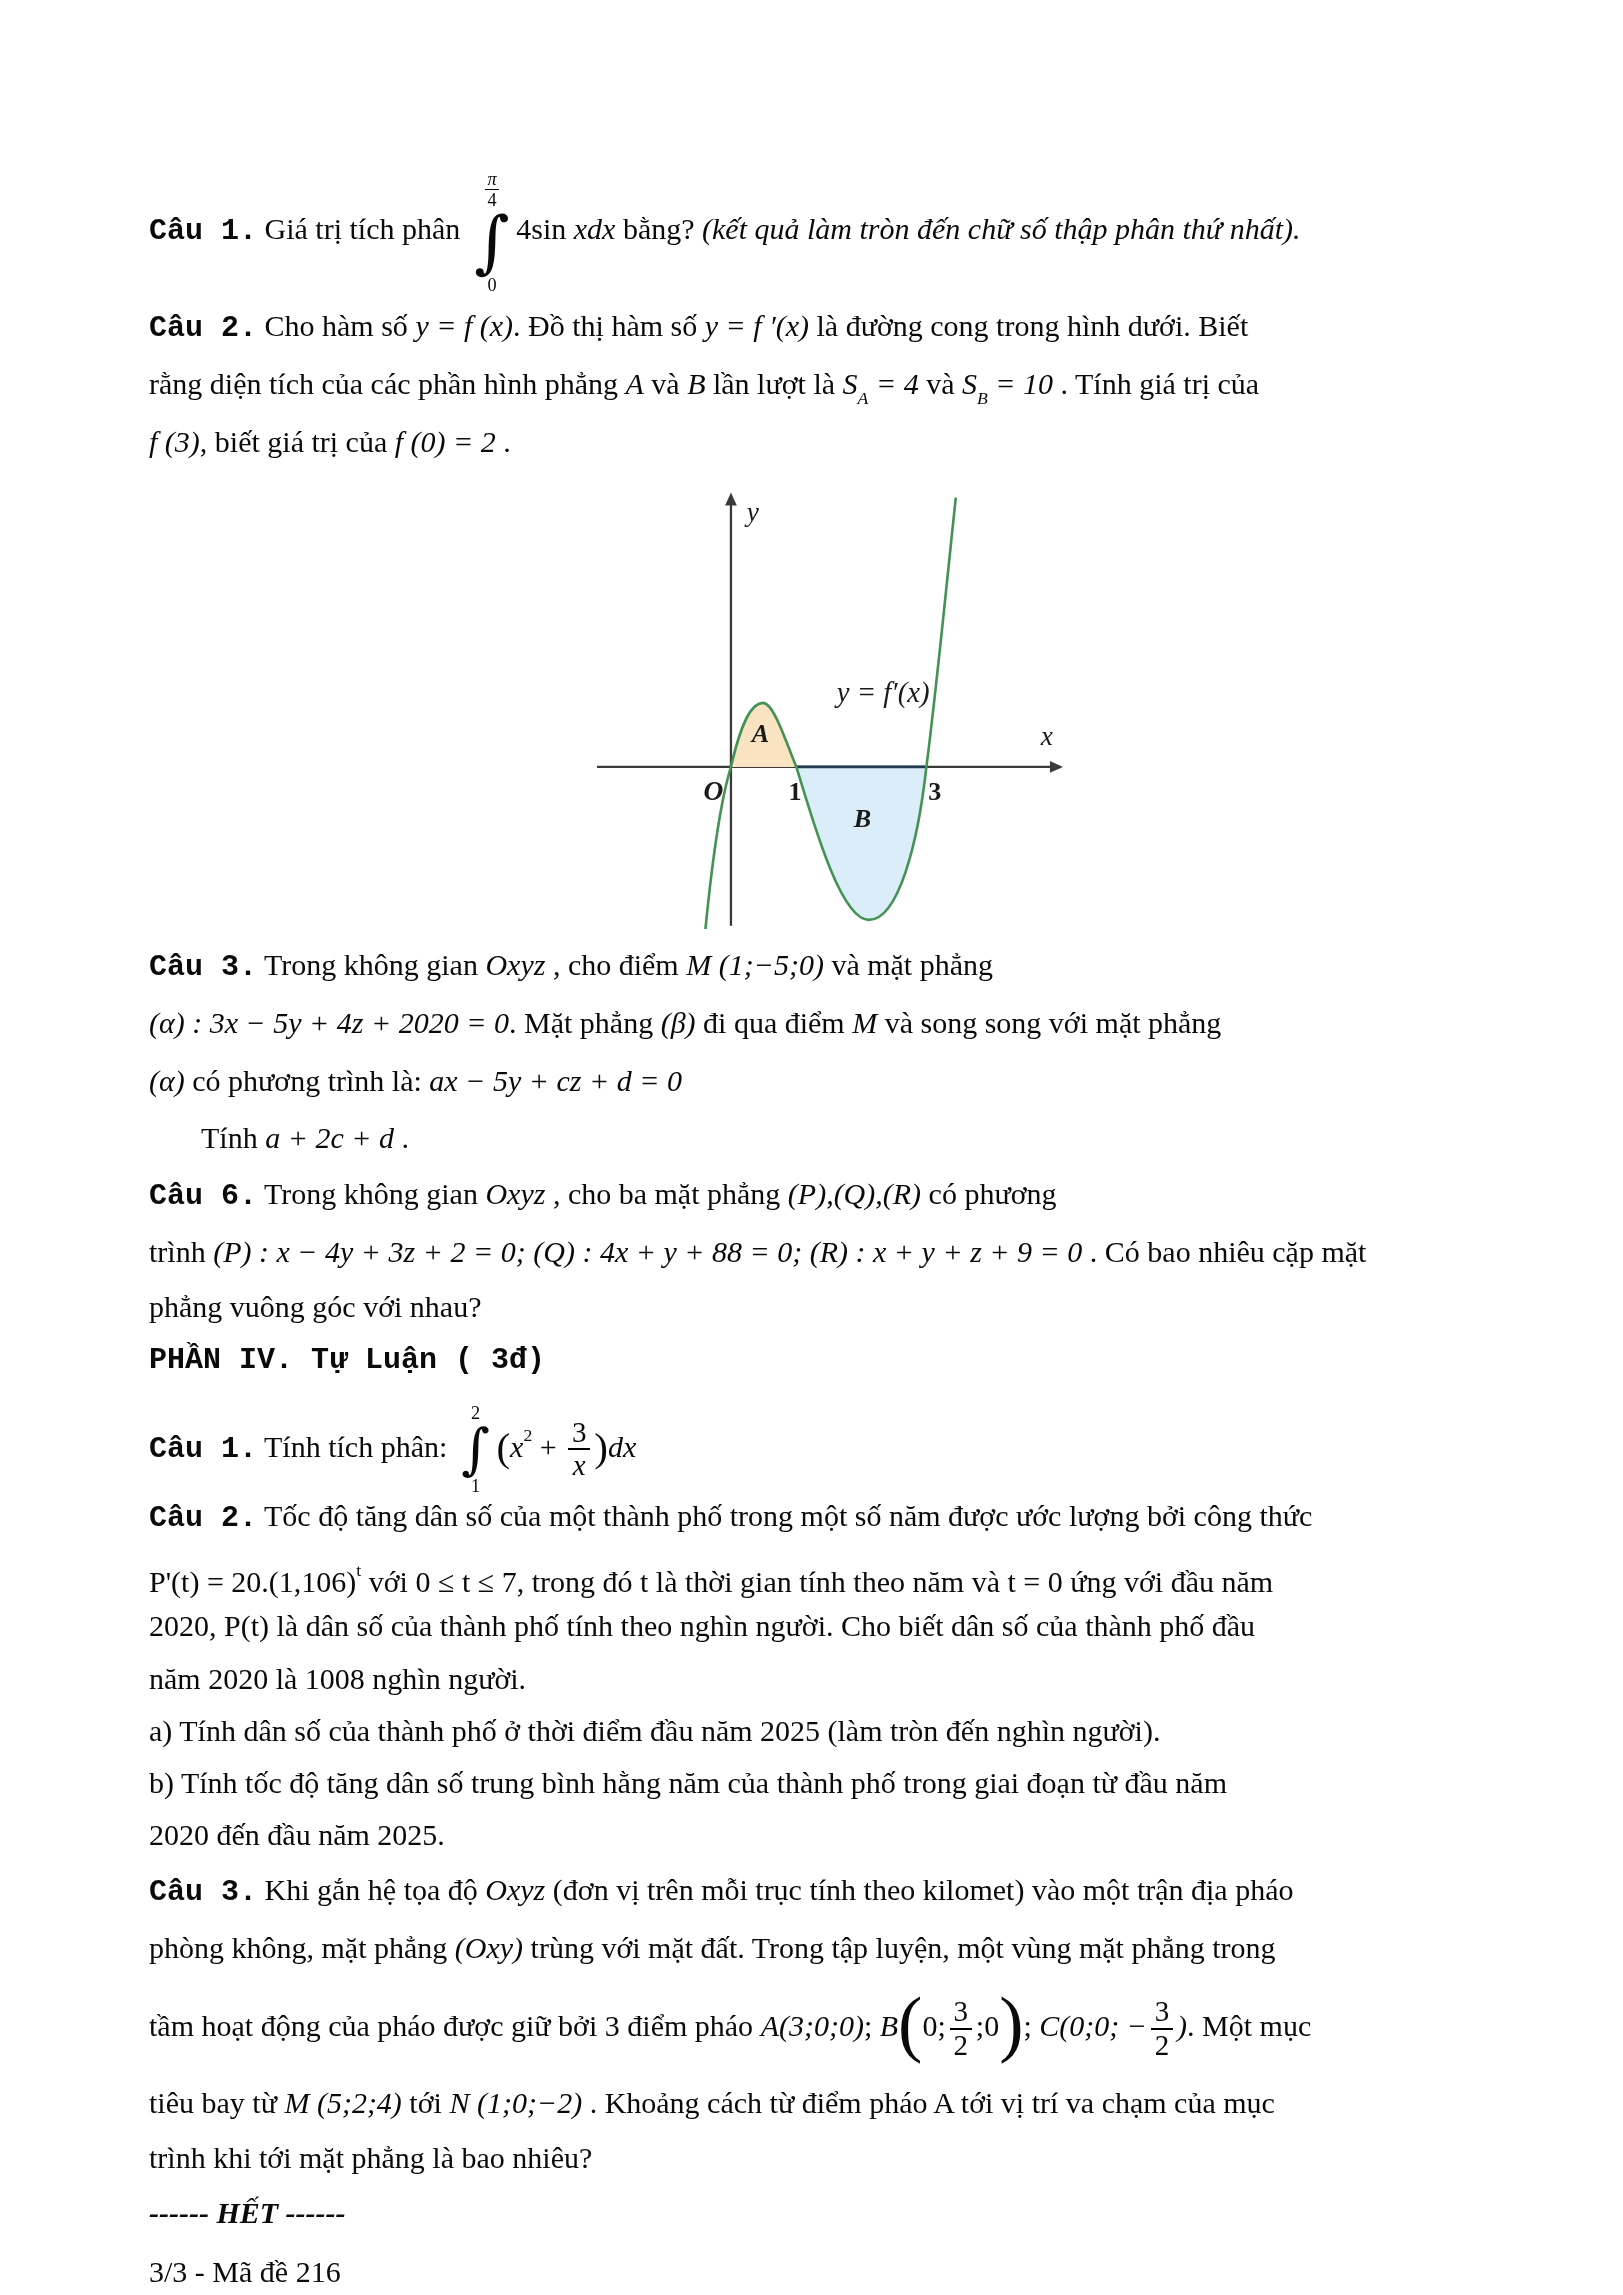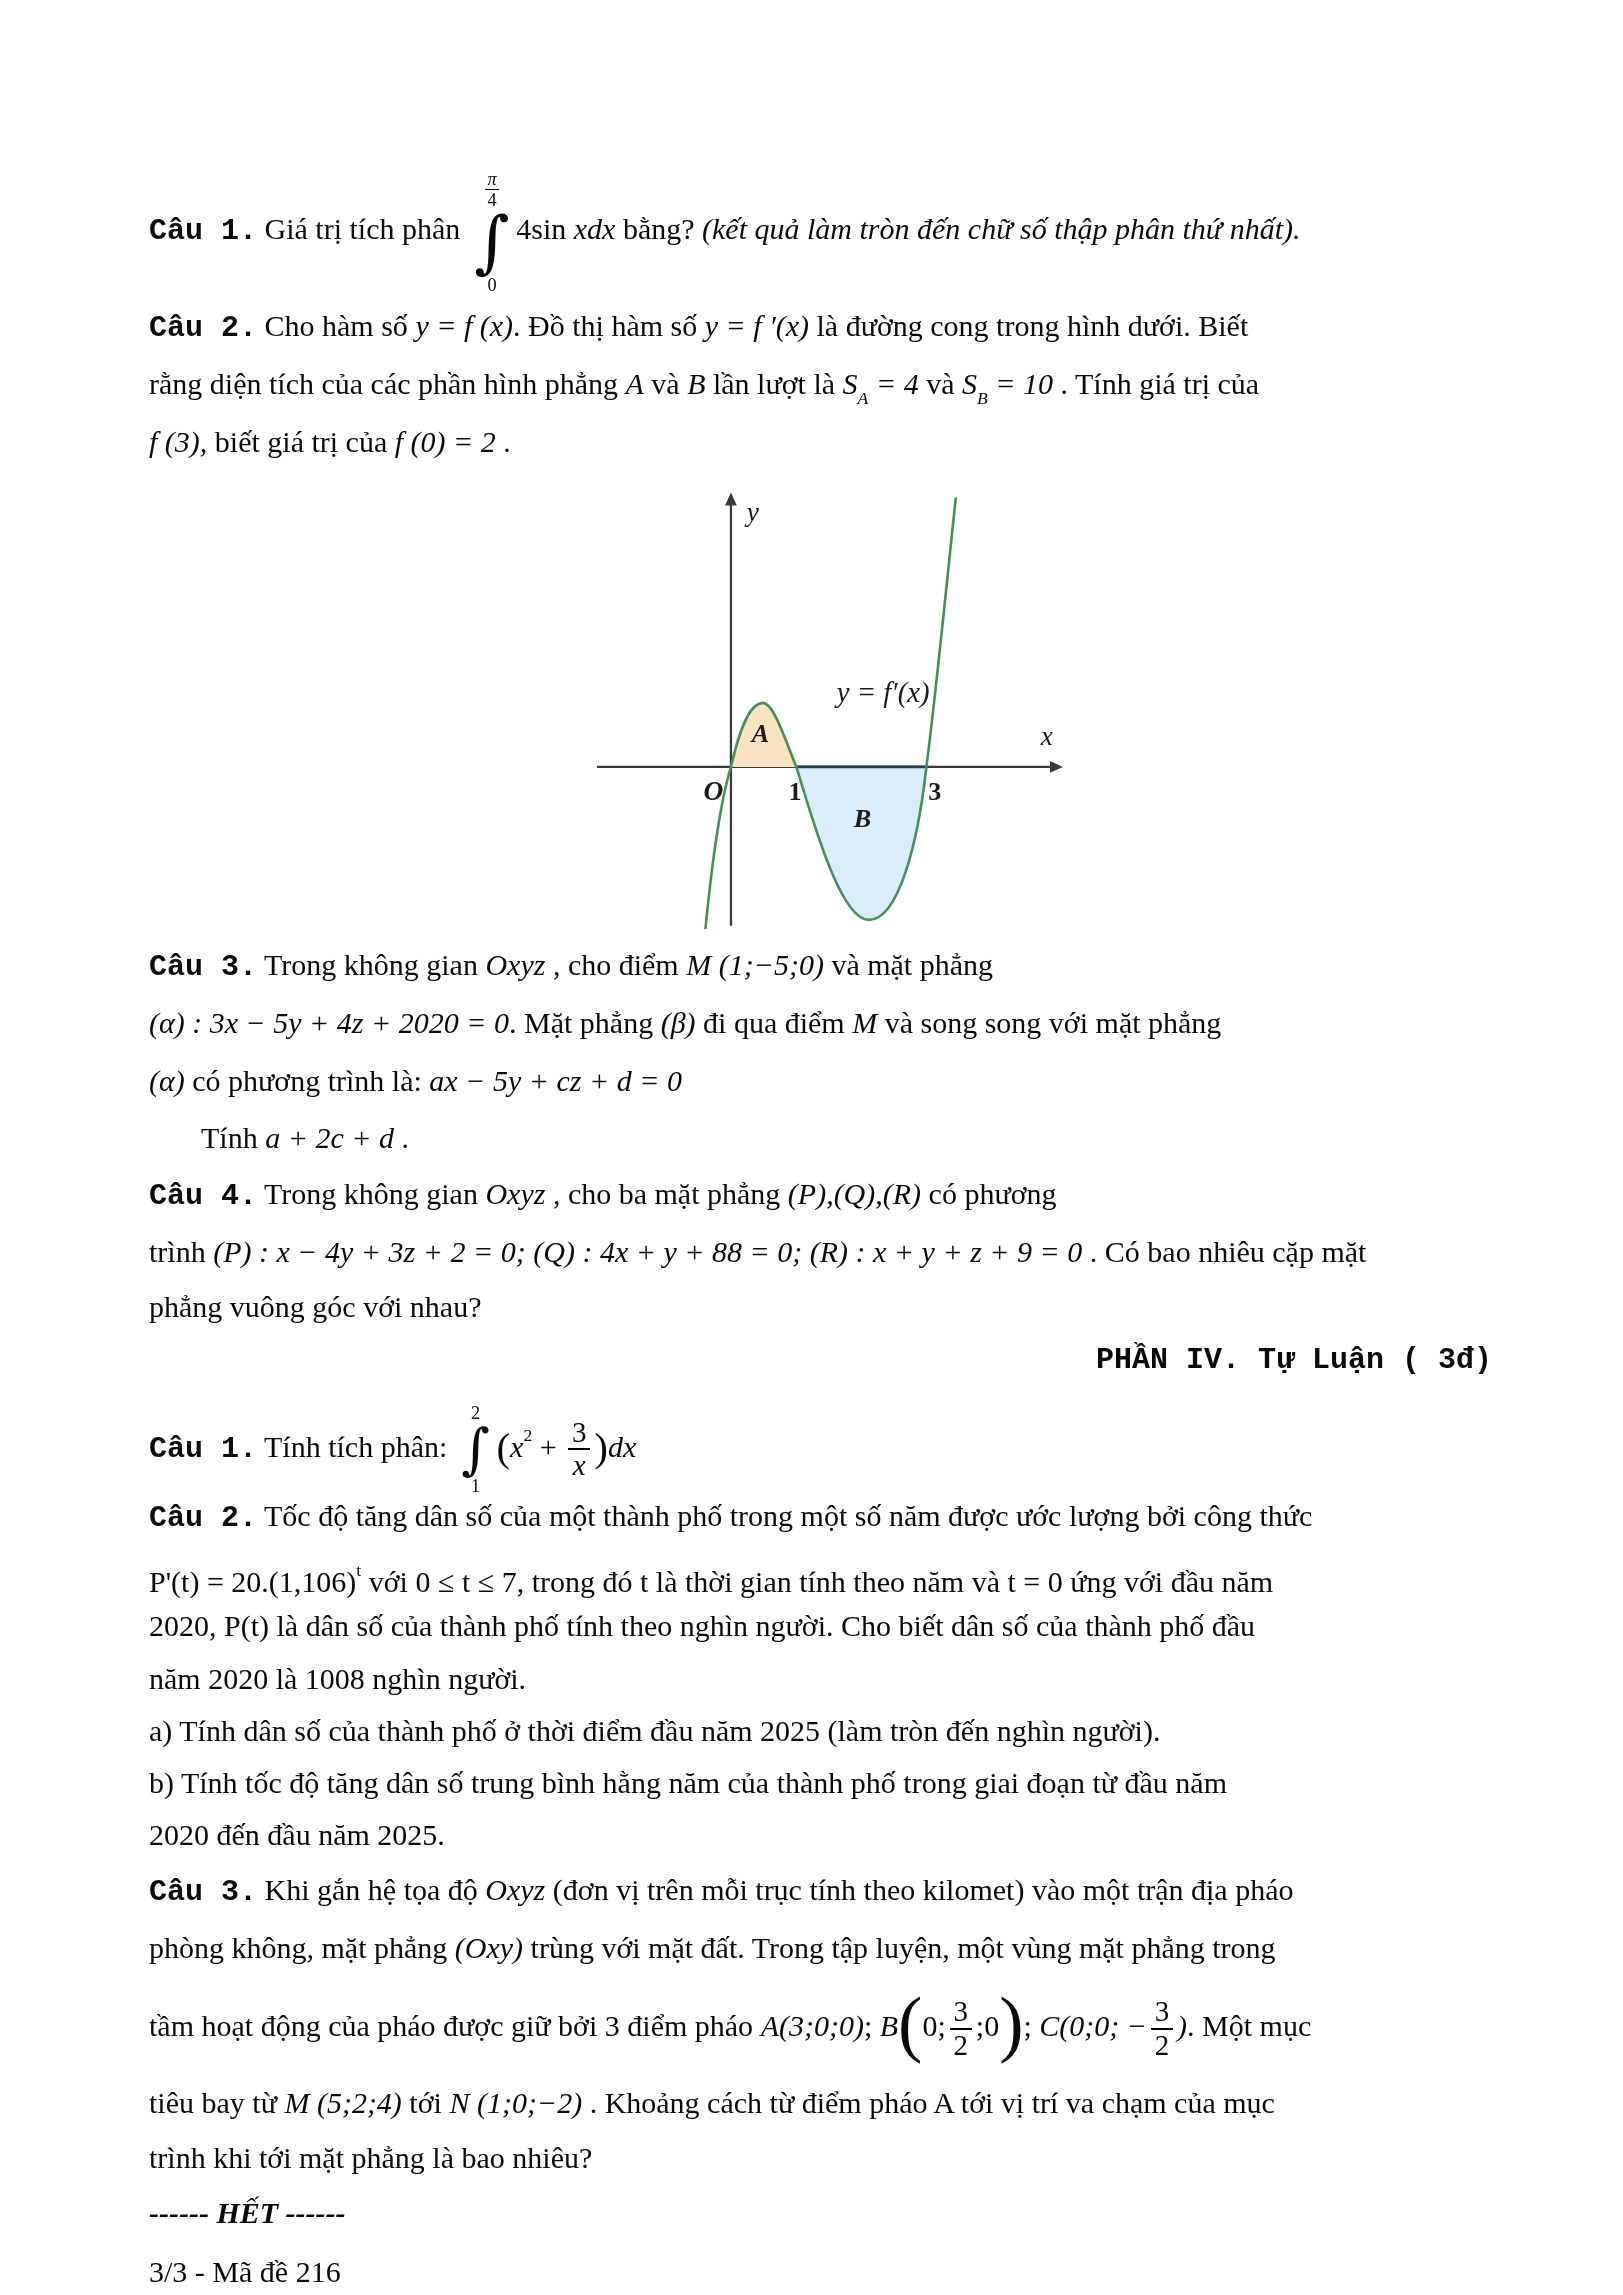--- a/index.html
+++ b/index.html
@@ -4,21 +4,21 @@
 <style>
   html,body{margin:0;padding:0;background:#ffffff;}
   .page{position:relative;width:1623px;height:2295px;background:#ffffff;
         font-family:"Liberation Serif","DejaVu Serif",serif;color:#0a0a0a;overflow:hidden;}
   .content{padding:160px 131px 0 149px;}
   .ln{white-space:nowrap;font-size:30px;}
   .hq1{height:137px;line-height:137px;}
   .h88{height:58px;line-height:58px;}
   .h84{height:55px;line-height:55px;}
   .h80{height:52px;line-height:52px;}
-  .h76{height:50px;line-height:50px;text-align:right;}
+  .h76{height:50px;line-height:50px;}
   .h96{height:63px;line-height:63px;}
   .hint{height:105px;line-height:105px;}
   .hfr{height:98px;line-height:98px;}
   .bd{font-weight:bold;font-family:Liberation Mono, monospace;}
   .m{font-style:italic;}
   .indent{padding-left:52px;}
   .center{}
   
   .intw{display:inline-flex;flex-direction:column;align-items:center;vertical-align:middle;
         margin:0 6.5px;line-height:1;}
@@ -103,21 +103,21 @@
       <span class="m">(α) : 3x − 5y + 4z + 2020 = 0</span><span>. Mặt phẳng </span><span class="m">(β)</span><span> đi qua điểm </span><span class="m">M</span><span> và song song với mặt phẳng</span>
     </div>
     <div class="ln h88">
       <span class="m">(α)</span><span> có phương trình là: </span><span class="m">ax − 5y + cz + d = 0</span>
     </div>
     <div class="ln h84 indent">
       <span>Tính </span><span class="m">a + 2c + d</span><span> .</span>
     </div>
 
     <div class="ln h88">
-      <span class="bd">Câu 4.</span><span> Trong không gian </span><span class="m">Oxyz</span><span> , cho ba mặt phẳng </span><span class="m">(P),(Q),(R)</span><span> có phương</span>
+      <span class="bd">Câu 6.</span><span> Trong không gian </span><span class="m">Oxyz</span><span> , cho ba mặt phẳng </span><span class="m">(P),(Q),(R)</span><span> có phương</span>
     </div>
     <div class="ln h88">
       <span>trình </span><span class="m">(P) : x − 4y + 3z + 2 = 0; (Q) : 4x + y + 88 = 0; (R) : x + y + z + 9 = 0</span><span> . Có bao nhiêu cặp mặt</span>
     </div>
     <div class="ln h80">
       <span>phẳng vuông góc với nhau?</span>
     </div>
 
     <div class="ln h76">
       <span class="bd">PHẦN IV. Tự Luận ( 3đ)</span>

